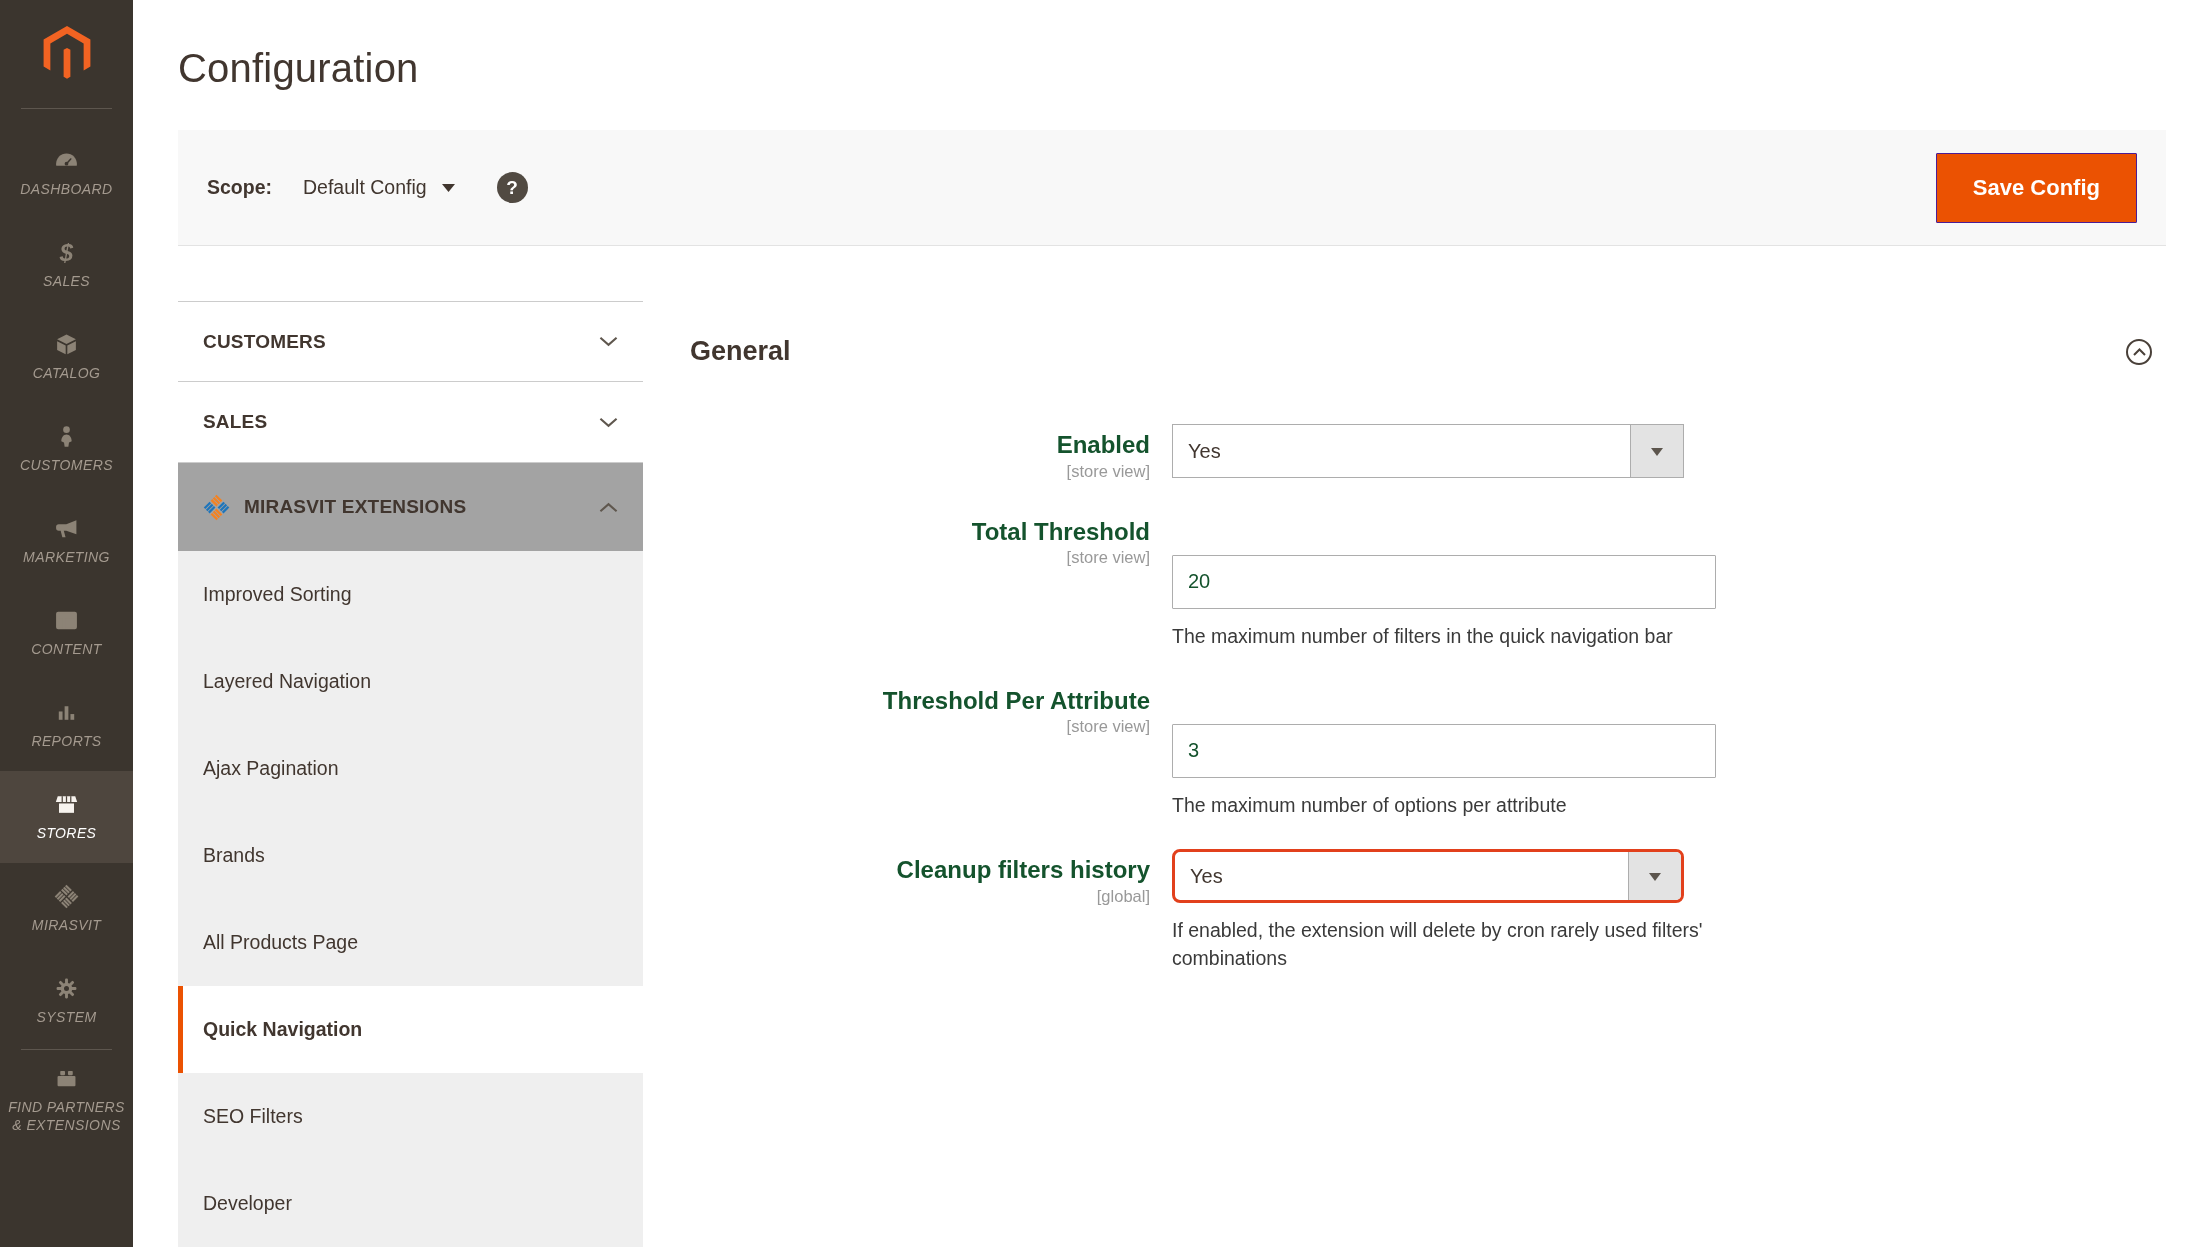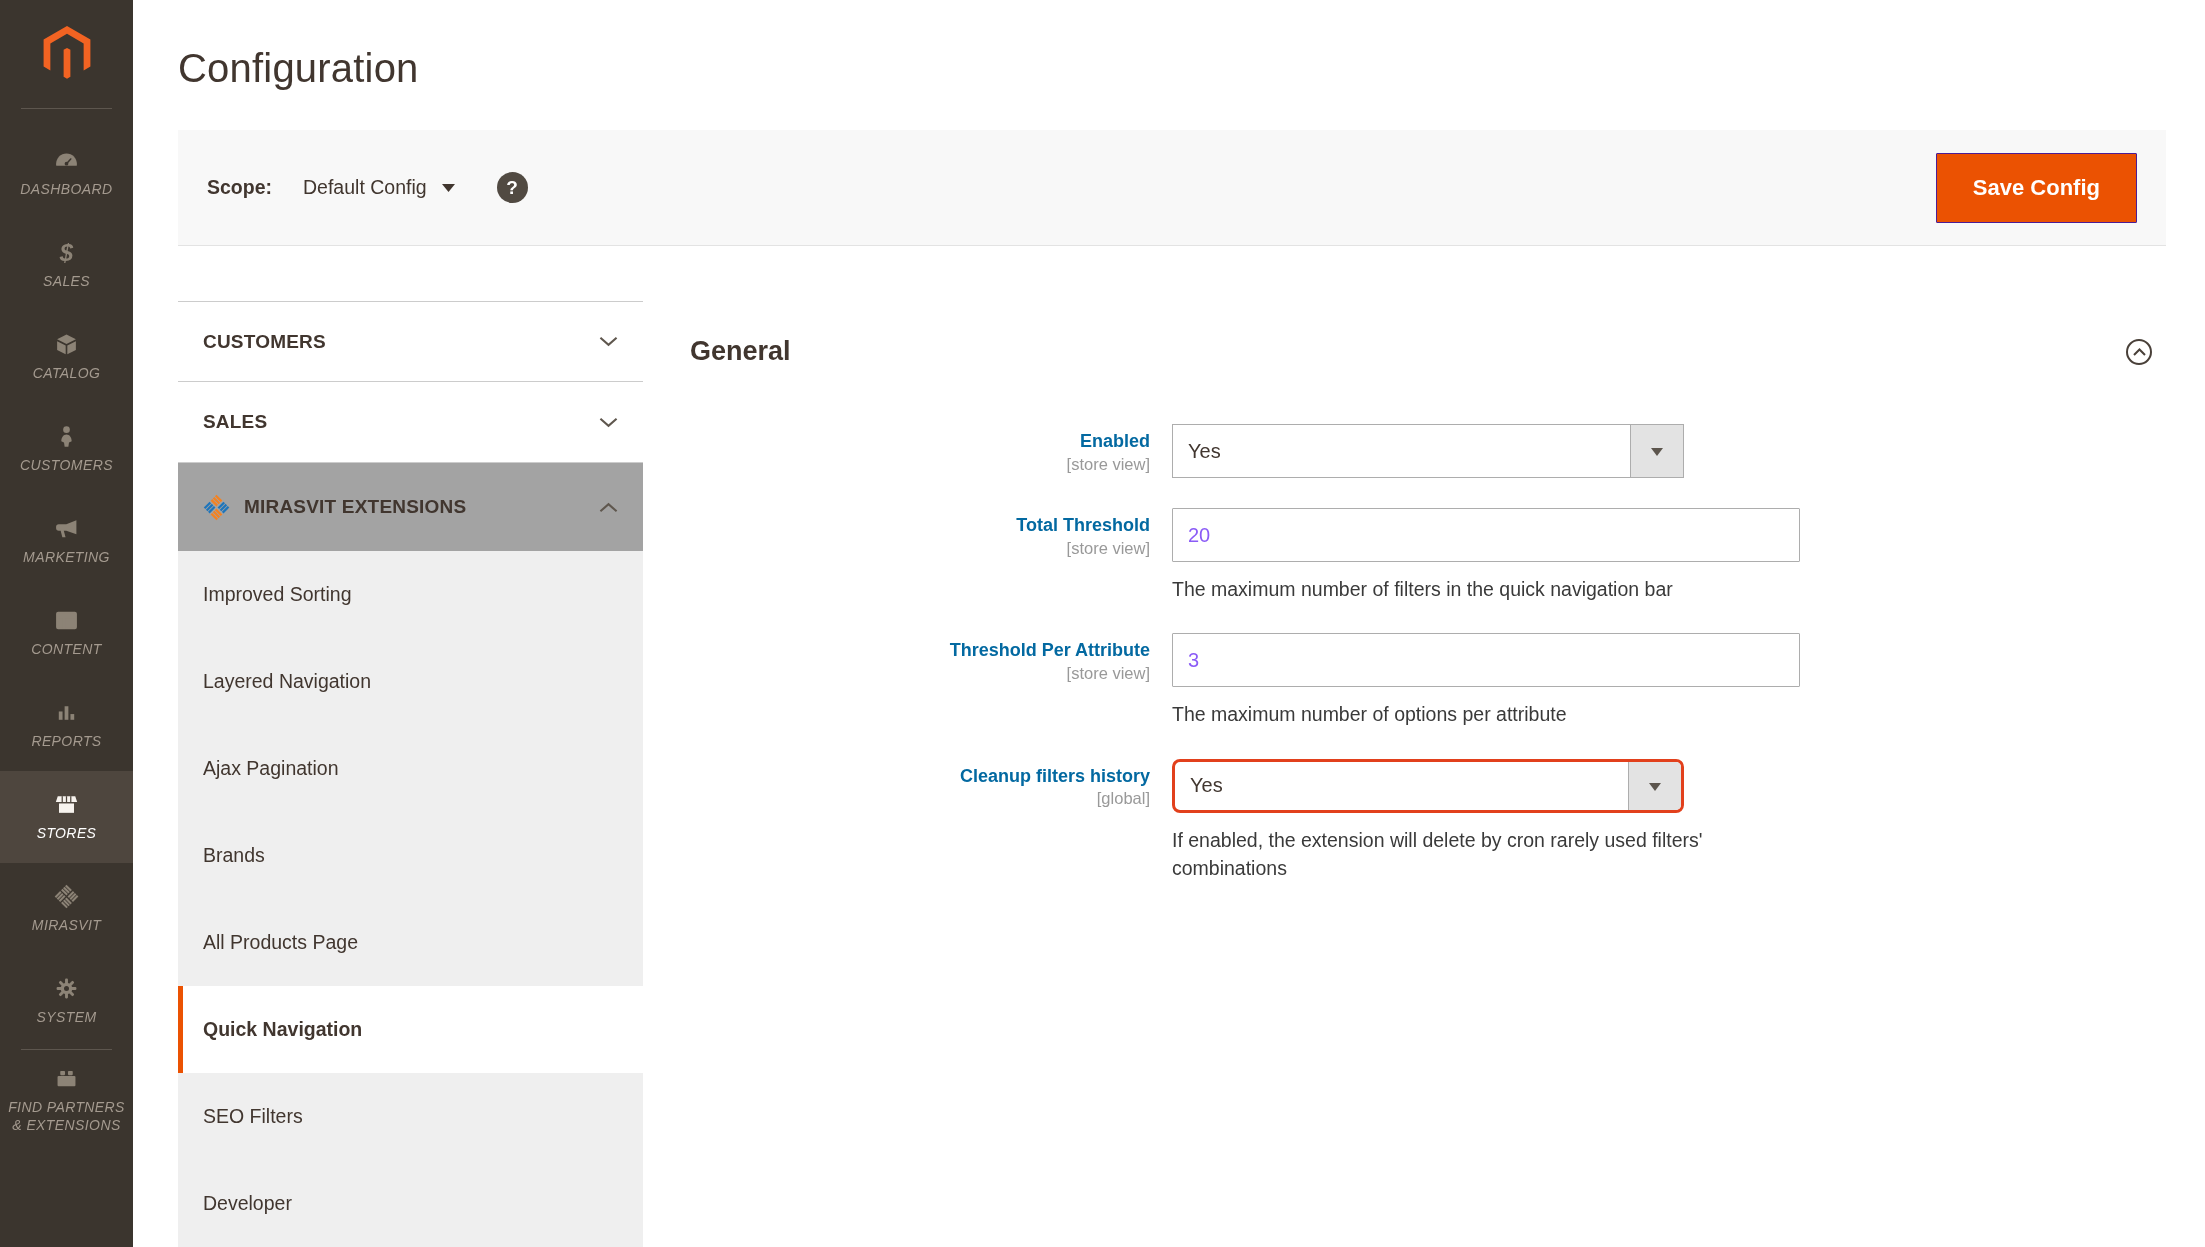--- a/index.html
+++ b/index.html
@@ -57,24 +57,24 @@
   .form-area{flex:1;padding-left:47px;min-width:0;}
   .form-head{display:flex;align-items:flex-start;justify-content:space-between;margin-top:35px;}
   .section-title{font-size:27px;font-weight:600;margin:0;color:#41362f;}
   .collapse-btn{width:26px;height:26px;border:2px solid #494039;border-radius:50%;display:flex;align-items:center;
                 justify-content:center;cursor:pointer;background:transparent;margin:3px 14px 0 0;padding:0;}
   .collapse-btn svg{width:13px;height:8px;stroke:#494039;stroke-width:2;fill:none;}
 
   .form-rows{margin-top:57px;display:flex;flex-direction:column;gap:30px;}
   .form-row{display:grid;grid-template-columns:460px 1fr;column-gap:22px;}
   .label-block{text-align:right;padding-top:7px;}
-  .field-label{font-size:18px;font-weight:700;line-height:1.15;color:#0369a1;}
+  .field-label{font-size:24px;font-weight:700;line-height:1.15;color:#14532d;}
   .field-scope{font-size:16.5px;color:#999;margin-top:3px;}
-  .text-input{width:628px;height:54px;box-sizing:border-box;border:1px solid #adadad;border-radius:1px;
-              padding:0 15px;font-size:20px;color:#8b5cf6;font-family:inherit;background:#fff;}
+  .text-input{width:544px;height:54px;box-sizing:border-box;border:1px solid #adadad;border-radius:1px;
+              padding:0 15px;font-size:20px;color:#14532d;font-family:inherit;background:#fff;margin-top:44px;}
   .select{position:relative;width:512px;height:54px;box-sizing:border-box;border:1px solid #adadad;
           background:#fff;display:flex;align-items:center;padding-left:15px;font-size:20px;cursor:pointer;}
   .sel-btn{position:absolute;top:0;right:0;bottom:0;width:52px;background:#e3e3e3;border-left:1px solid #adadad;
            display:flex;align-items:center;justify-content:center;}
   .sel-btn::after{content:"";border:6.5px solid transparent;border-top:8px solid #5c554d;margin-top:8px;}
   .select.highlighted{border:3px solid #e2401c;border-radius:8px;}
   .select.highlighted .sel-btn{border-radius:0 5px 5px 0;}
   .hint{margin-top:13px;font-size:19.5px;color:#3a3a3a;max-width:575px;line-height:1.45;}
 </style>
 </head>

